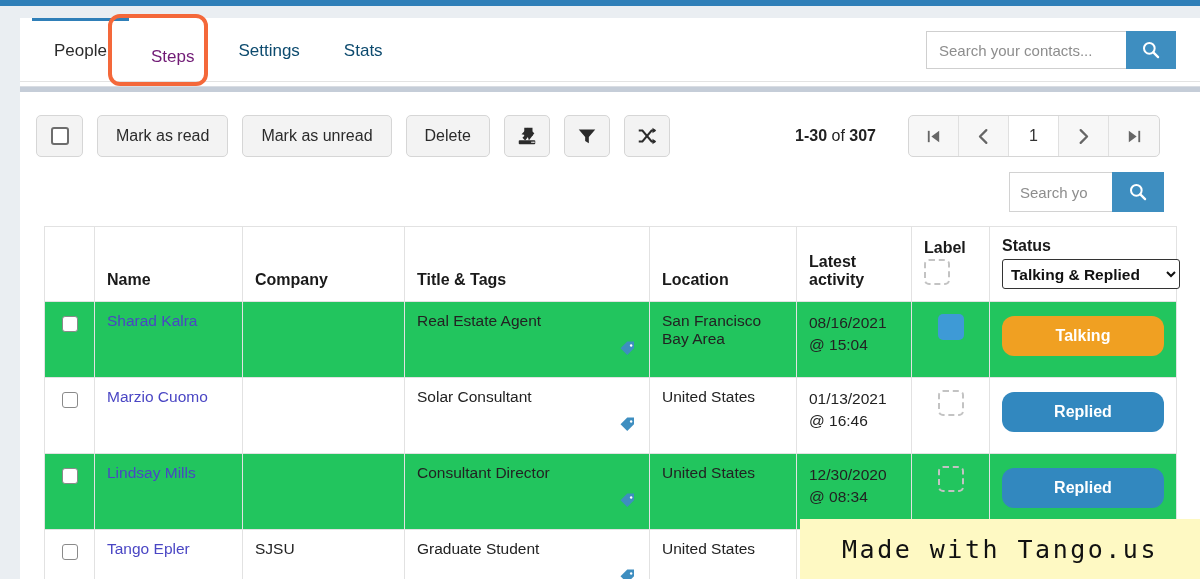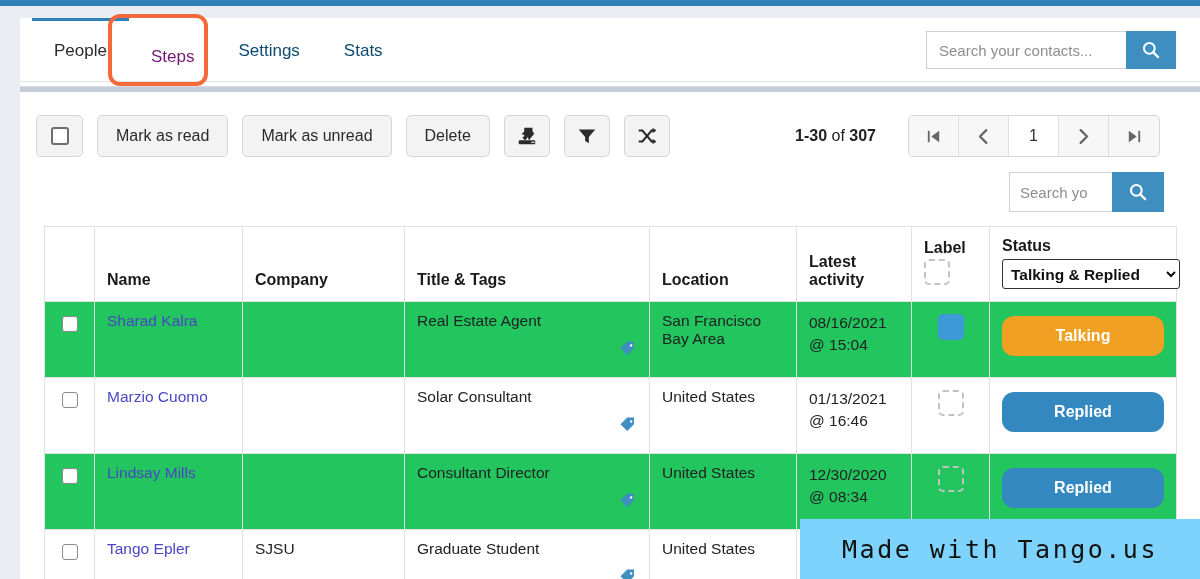--- a/index.html
+++ b/index.html
@@ -198,21 +198,21 @@
     font-family: "Liberation Sans", sans-serif;
   }
   .pill-talking { background: #f0a022; }
   .pill-replied { background: #3288bf; }
 
   .lat-act { line-height: 1.45; }
 
   
   .tango {
     position: absolute; left: 800px; top: 519px; width: 400px; height: 60px;
-    background: #7dd3fc;
+    background: #fef9c3;
     display: flex; align-items: center; justify-content: center;
     font-family: "DejaVu Sans Mono", monospace;
     font-size: 25px; letter-spacing: 2.5px; color: #111;
     z-index: 20;
   }
 </style>
 </head>
 <body>
 
 <div id="root">

